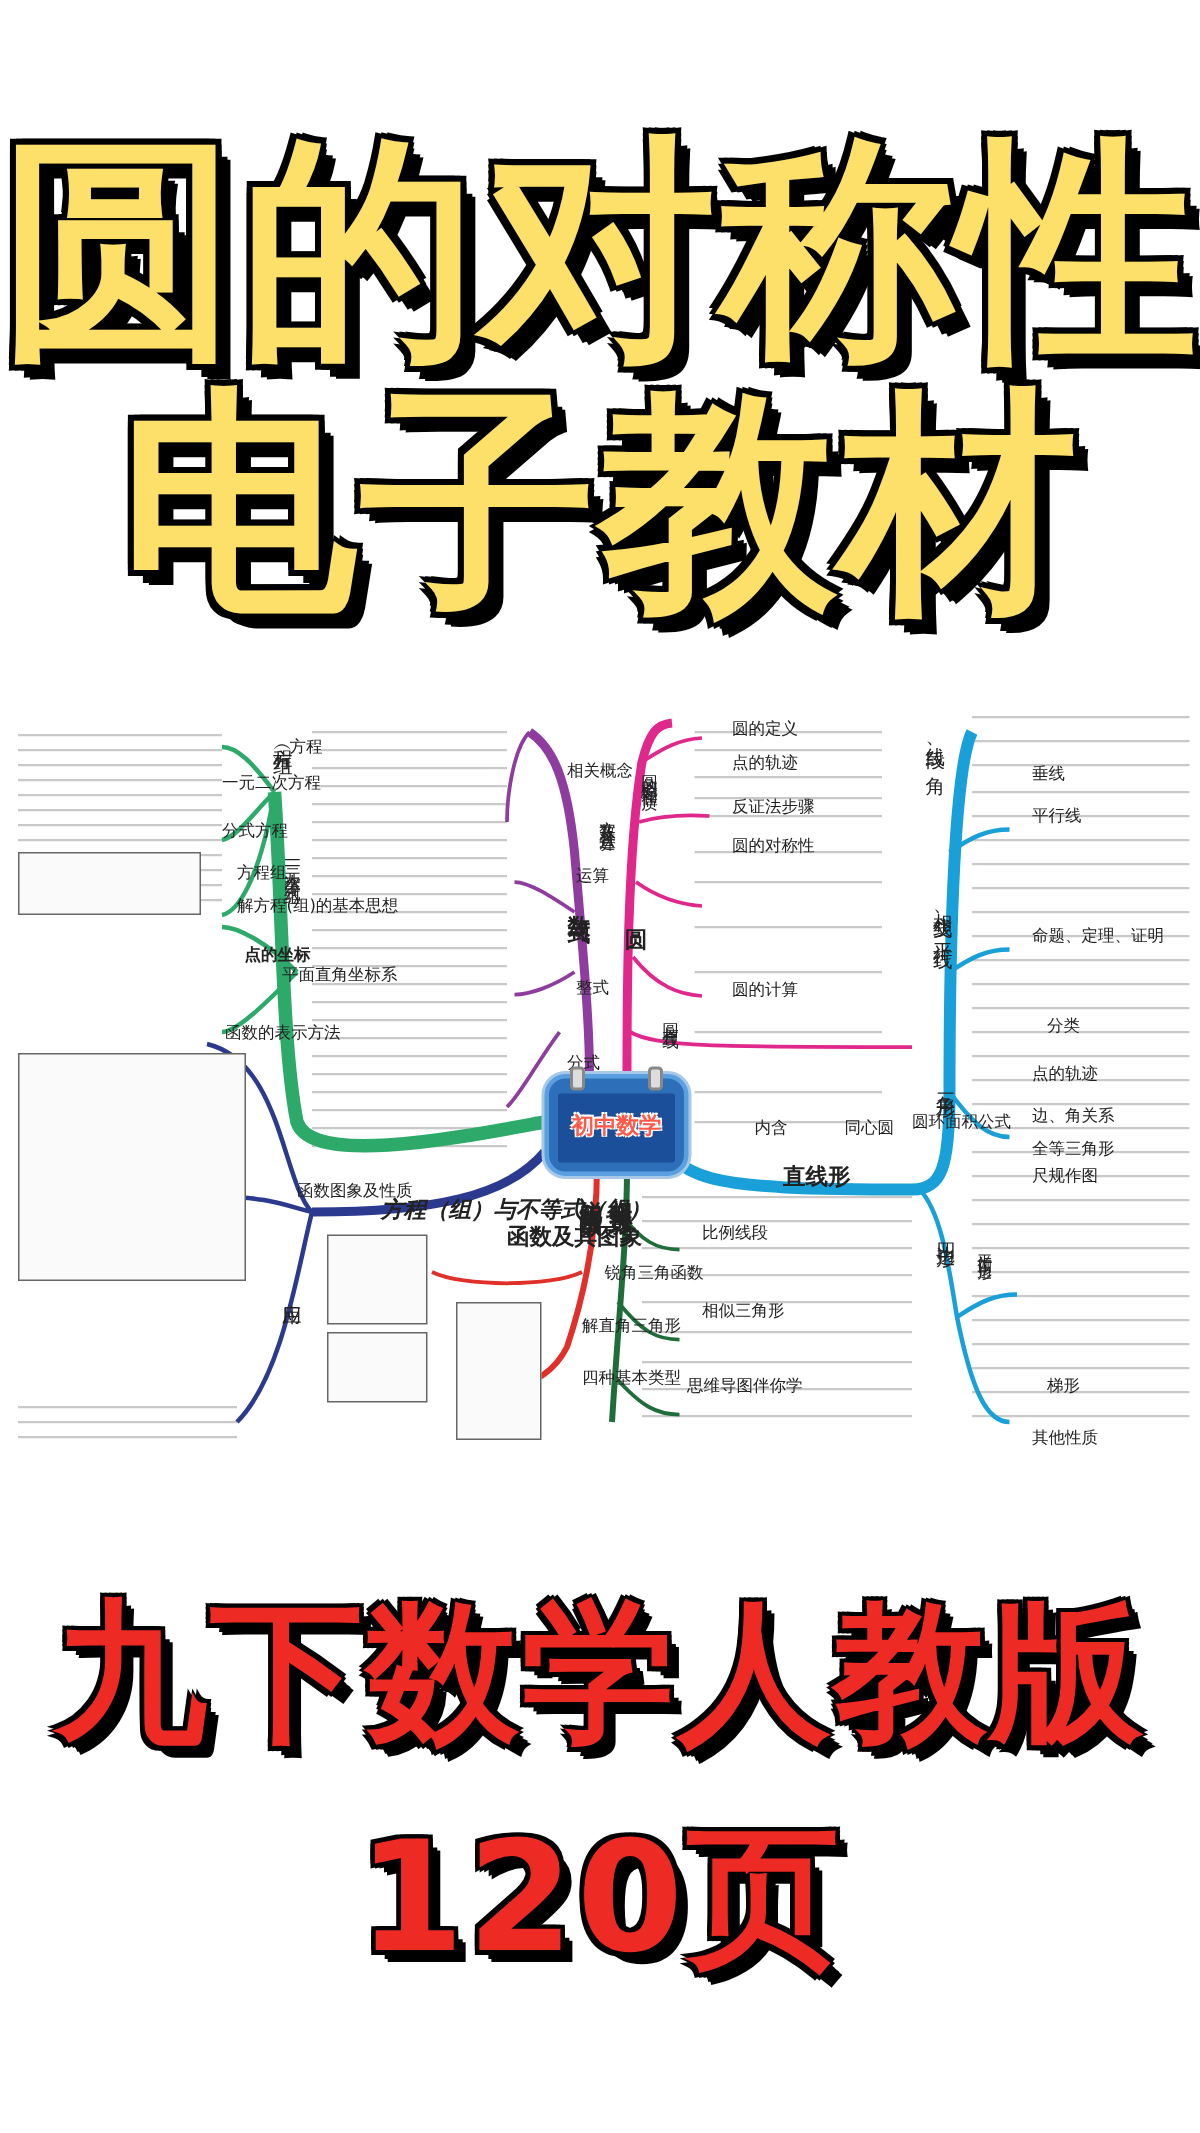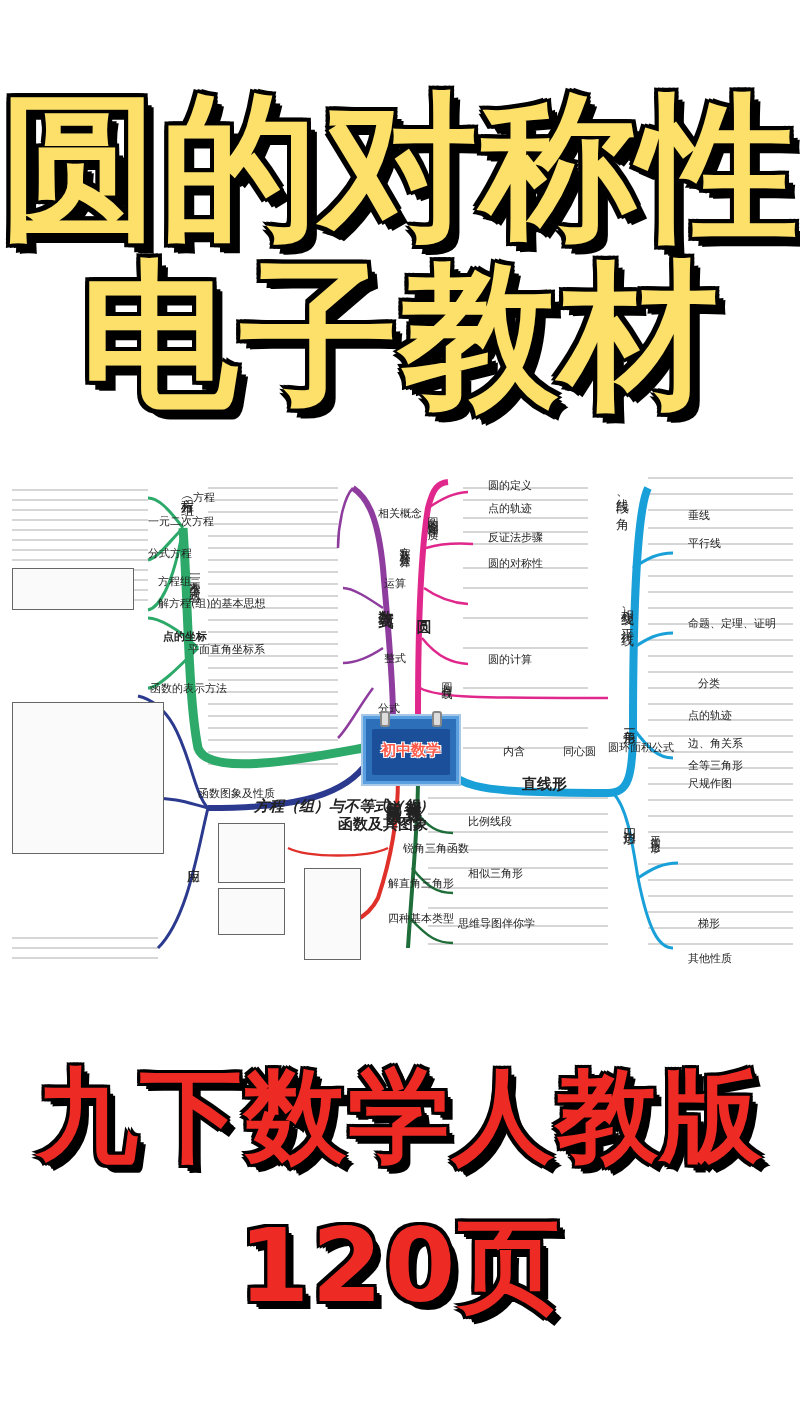--- a/index.html
+++ b/index.html
@@ -22,21 +22,21 @@
   #h4{top:1170px;font-size:102px;line-height:120px;margin-top:36px;}
 
   
   .map{position:absolute;left:8px;top:448px;width:792px;height:525px;background:#ffffff;}
   .map-title{position:absolute;left:8px;top:6px;font-size:14px;color:#222;white-space:nowrap;}
   .map-title .sub{margin-left:26px;}
   .map svg{position:absolute;left:0;top:0;}
   .lbl{position:absolute;font-size:11px;color:#222;white-space:nowrap;line-height:12px;margin-left:40px;}
   .vlbl{position:absolute;font-size:13px;color:#222;writing-mode:vertical-rl;letter-spacing:2px;}
   .big{font-size:15px;font-weight:bold;}
-  .center-card{position:absolute;left:355px;top:268px;width:90px;height:62px;background:#2d6fb8;border:3px solid #5aa0e0;border-radius:0;box-shadow:0 0 0 2px #a8c8e8;}
+  .center-card{position:absolute;left:355px;top:268px;width:90px;height:62px;background:#2d6fb8;border:3px solid #5aa0e0;border-radius:14px;box-shadow:0 0 0 2px #a8c8e8;}
   .center-card .ring{position:absolute;top:-8px;width:6px;height:12px;border:2px solid #888;border-radius:3px;background:#ddd;}
   .center-card .inner{position:absolute;left:6px;top:10px;right:6px;bottom:6px;background:#1b4f9a;border-radius:2px;}
   .center-card .txt{position:absolute;left:0;right:0;top:22px;text-align:center;font-size:15px;font-weight:bold;color:#ff5a4a;text-shadow:1px 1px 0 #fff,-1px -1px 0 #fff,1px -1px 0 #fff,-1px 1px 0 #fff;}
   .box{position:absolute;border:1px solid #666;background:#fafafa;}
 </style>
 </head>
 <body>
 
 <div class="headline yellow" id="h1">圆的对称性</div>
 <div class="headline yellow" id="h2">电子教材</div>

